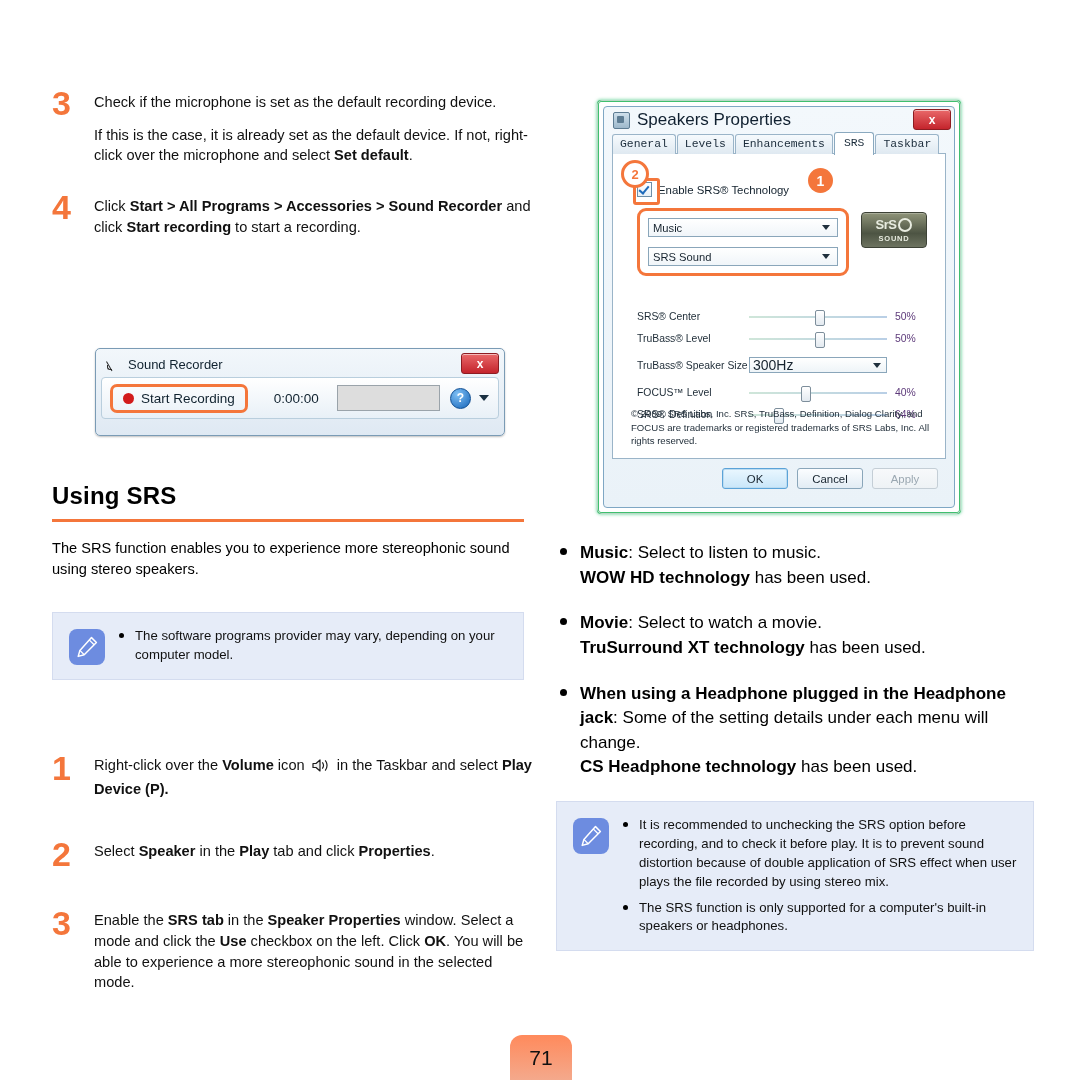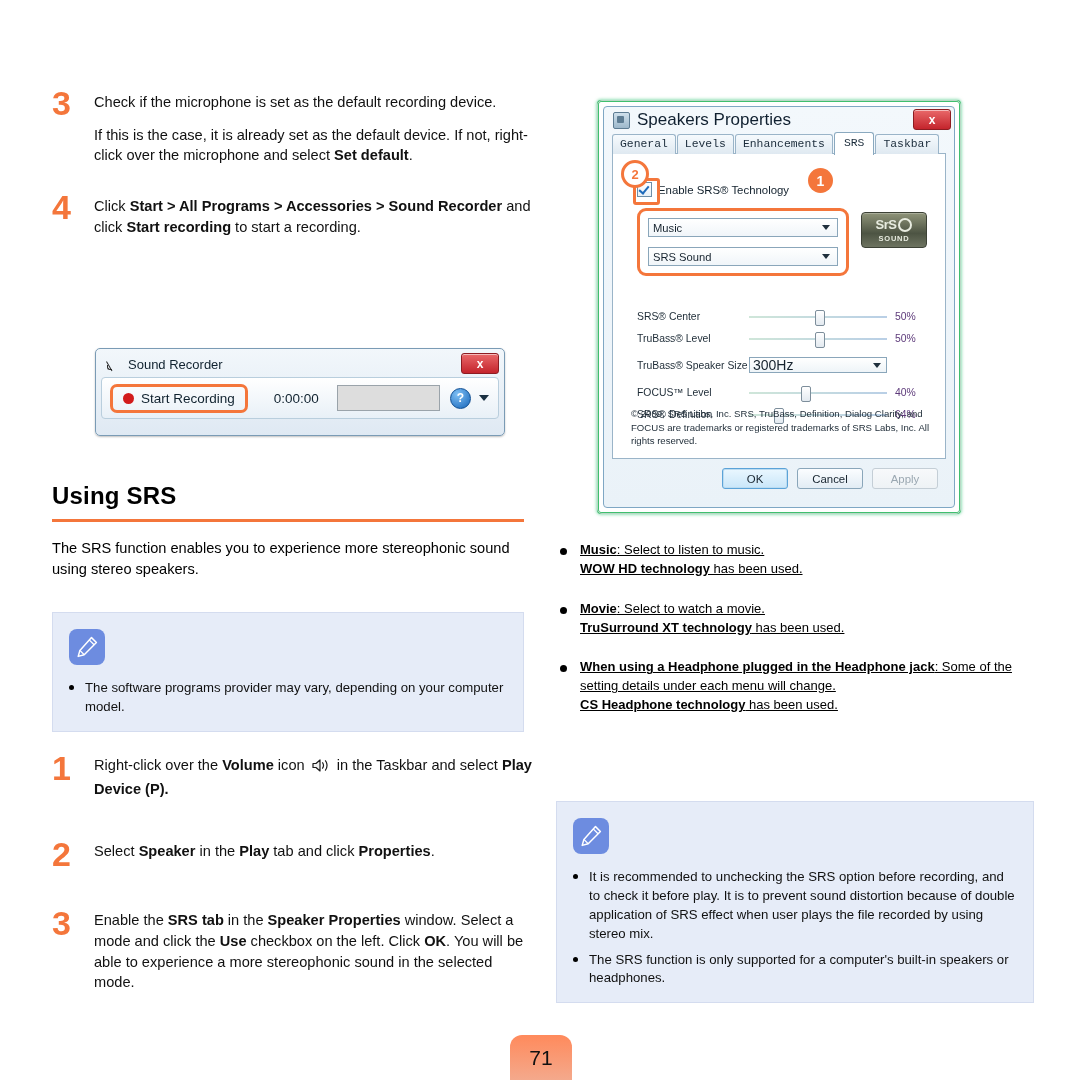--- a/index.html
+++ b/index.html
@@ -82,42 +82,42 @@
 
   
   .sec-head{position:absolute;left:52px;top:482px;width:472px;}
   .sec-head h2{margin:0;font-size:24px;font-weight:bold;letter-spacing:.2px;color:#000;}
   .sec-rule{margin-top:9px;height:3px;background:#F4763B;width:472px;}
   .sec-para{position:absolute;left:52px;top:538px;width:470px;font-size:14.6px;line-height:1.45;}
 
   
   .note{
     background:#e6ecf8;border:1px solid #d4dcef;
-    display:flex;gap:14px;padding:14px 16px;box-sizing:border-box;flex-direction:column;
+    display:flex;gap:14px;padding:14px 16px;box-sizing:border-box;
   }
   .note-ico{
     flex:0 0 auto;width:36px;height:36px;border-radius:8px;background:#6d8ce0;
     position:relative;margin-top:2px;
   }
   .note-ico svg{position:absolute;left:6px;top:6px;}
   .note ul{margin:0;padding:0;list-style:none;}
   .note li{
     position:relative;padding-left:16px;font-size:13.2px;line-height:1.43;color:#111;
     margin-bottom:7px;
   }
   .note li:last-child{margin-bottom:0;}
   .note li:before{
     content:"";position:absolute;left:0;top:6px;width:5px;height:5px;border-radius:50%;background:#000;
   }
   .note-left{position:absolute;left:52px;top:612px;width:472px;}
   .note-right{position:absolute;left:556px;top:801px;width:478px;}
 
   
   .rbullets{position:absolute;left:556px;top:541px;width:490px;}
-  .rbullets .bl{position:relative;padding-left:24px;margin-bottom:21px;font-size:13px;line-height:1.45;text-decoration:underline;}
+  .rbullets .bl{position:relative;padding-left:24px;margin-bottom:21px;font-size:17px;line-height:1.45;}
   .rbullets .bl:before{
     content:"";position:absolute;left:4px;top:7px;width:7px;height:7px;border-radius:50%;background:#000;
   }
 
   
   .lsteps{position:absolute;left:52px;top:755px;width:480px;}
   .lstep{position:relative;padding-left:42px;}
   .lstep .step-num{top:-4px;}
 
   

